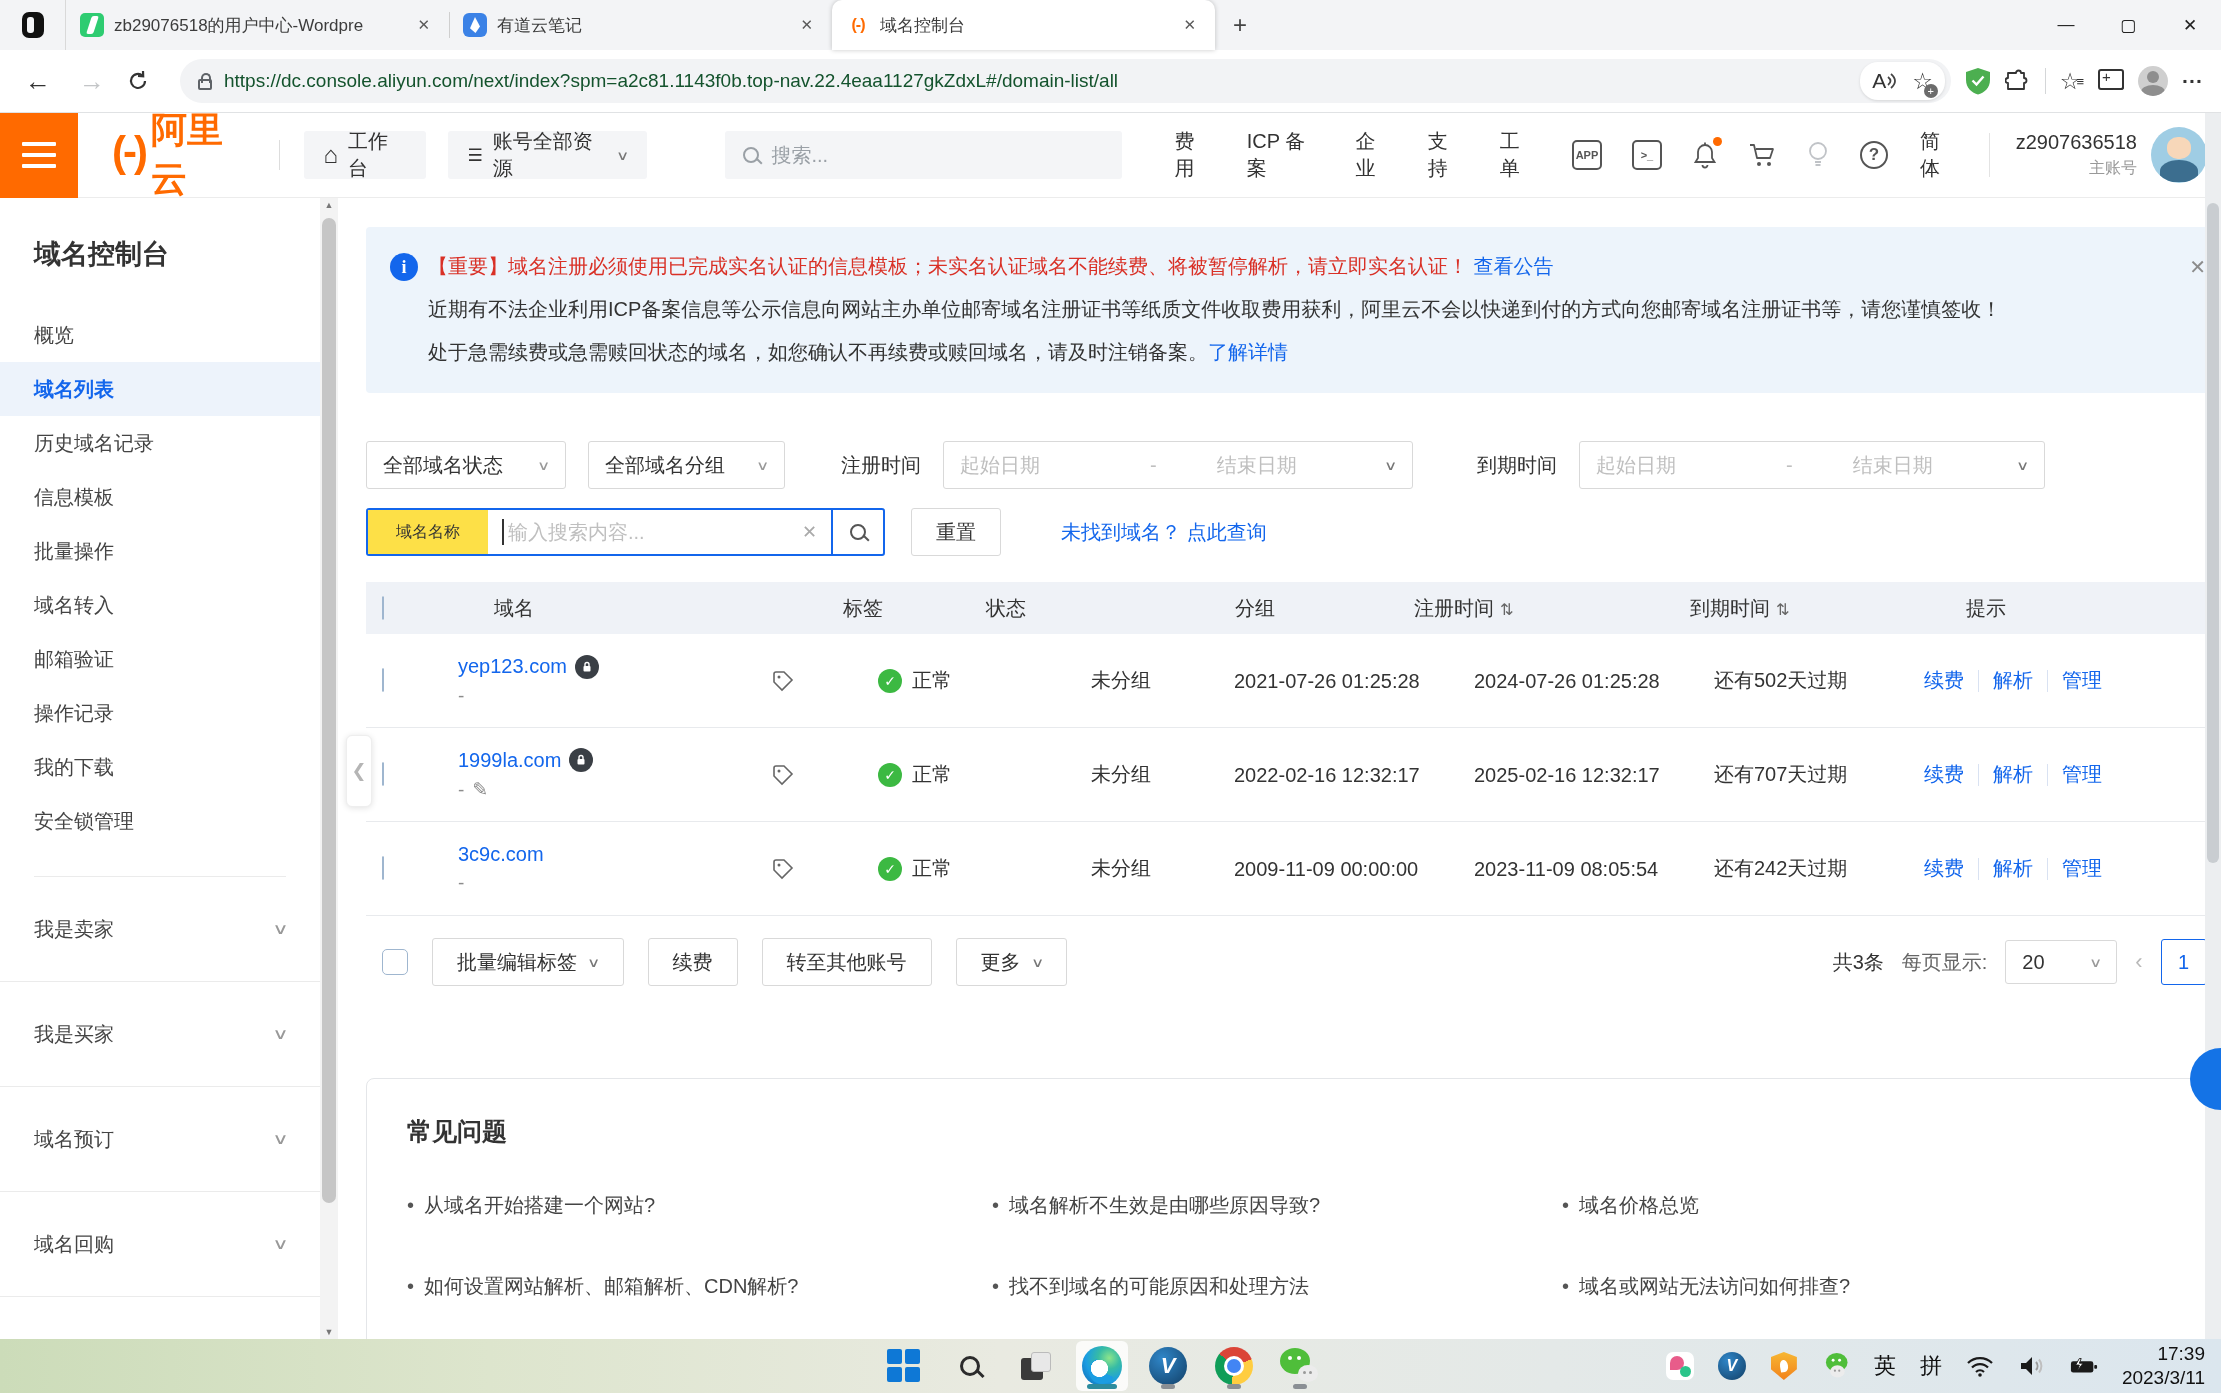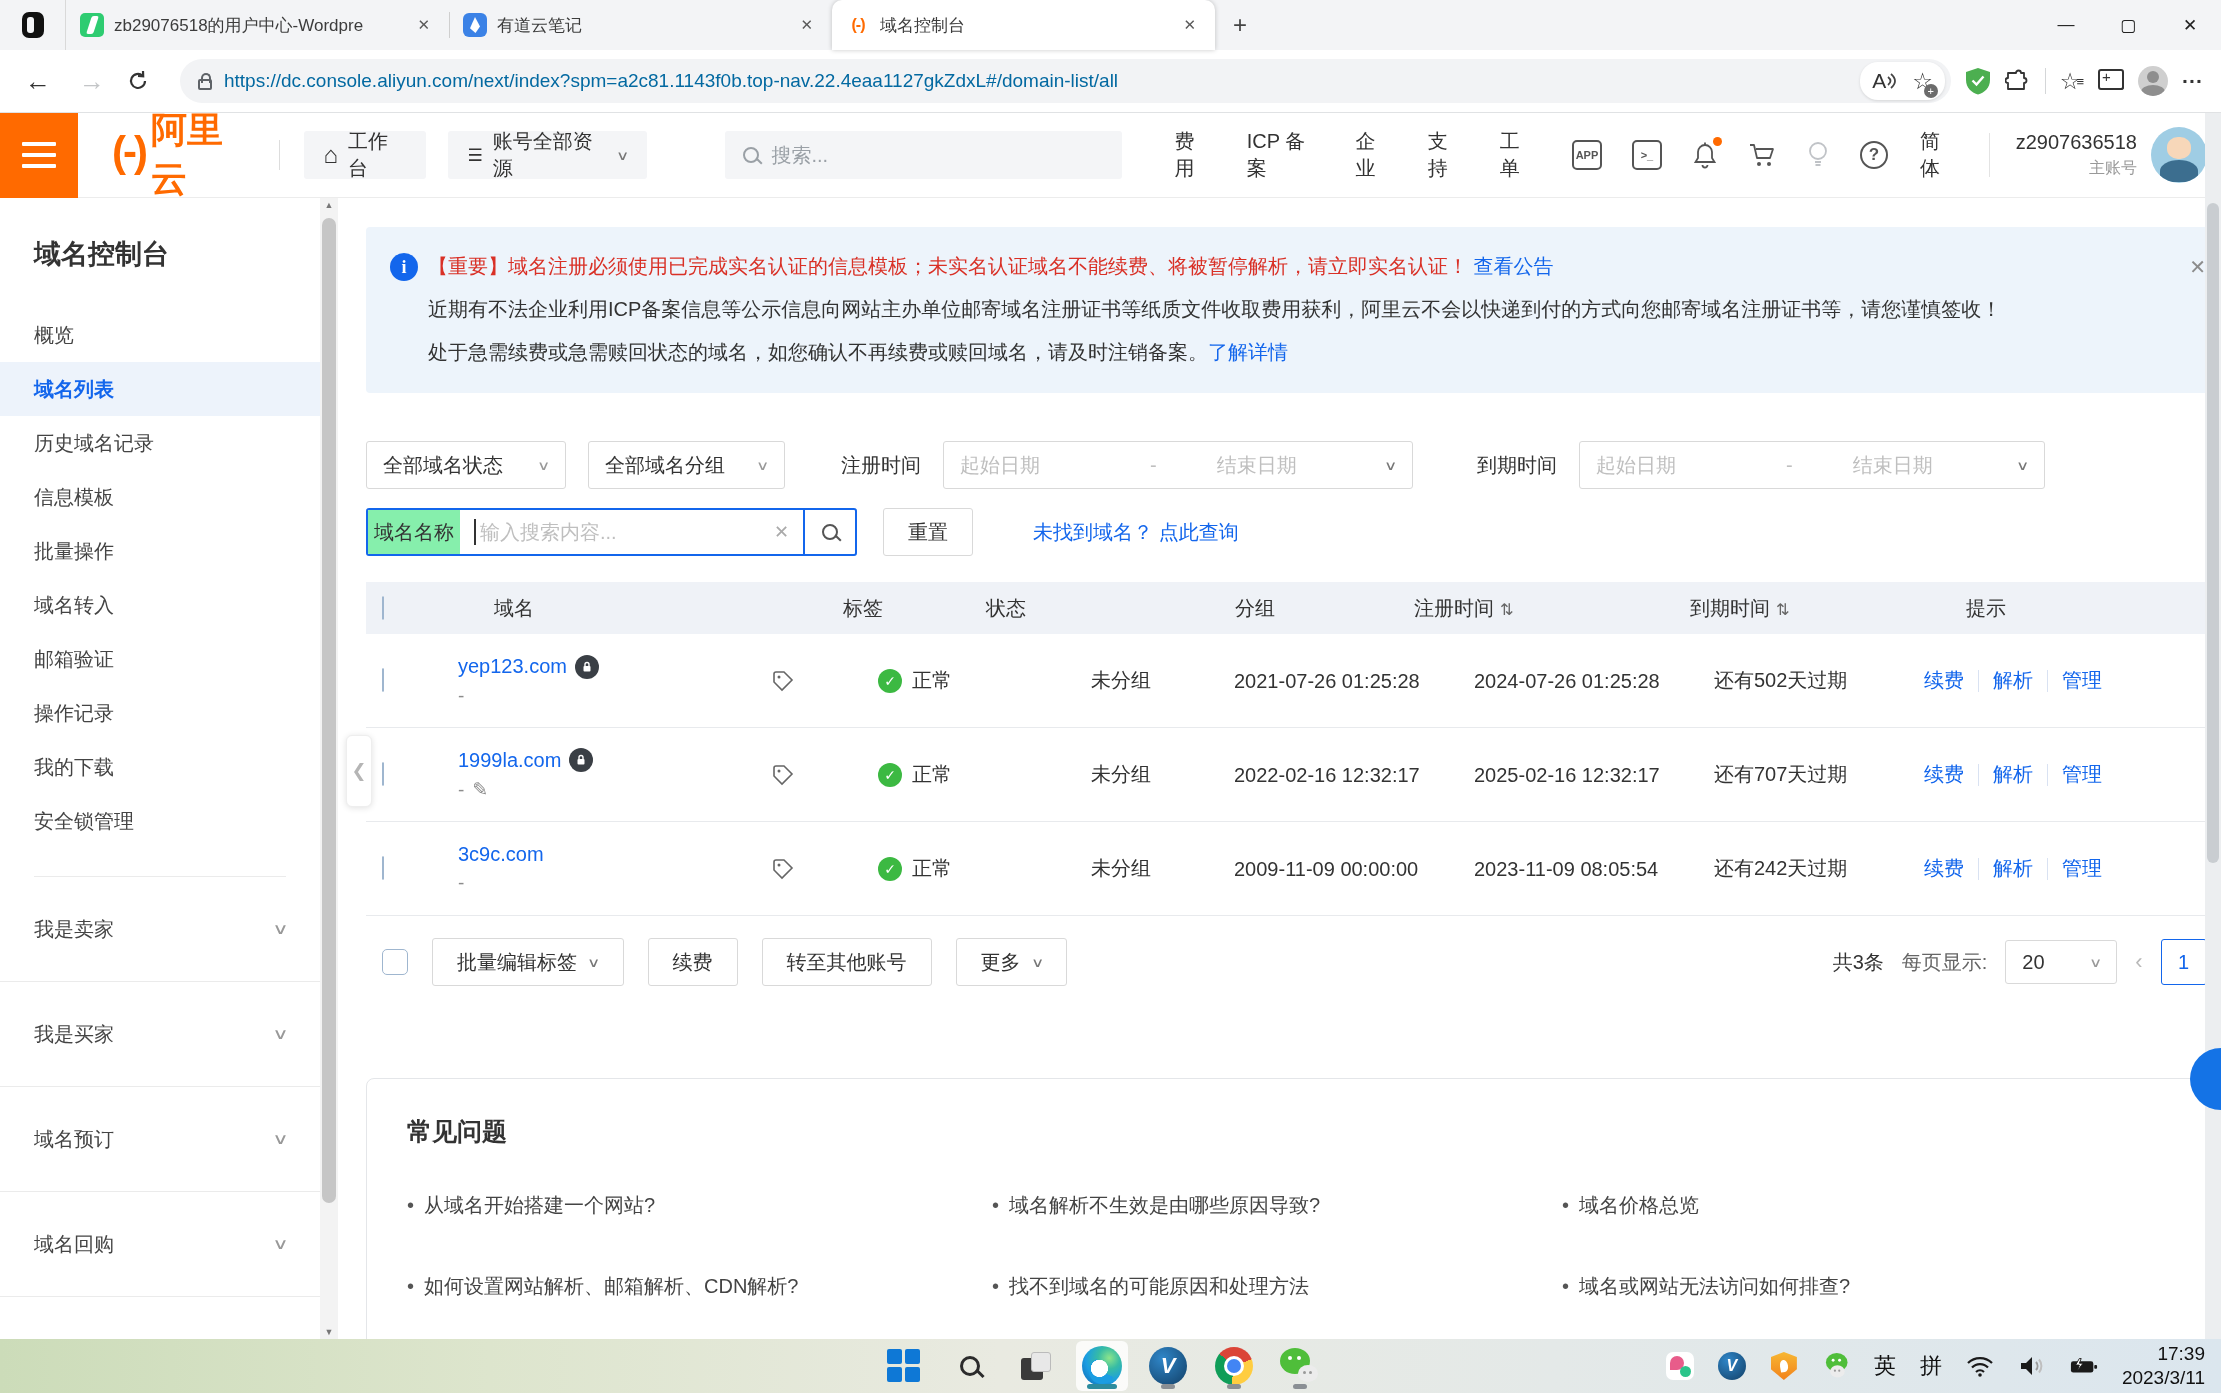--- a/index.html
+++ b/index.html
@@ -27,21 +27,21 @@
   .win-controls { margin-left:auto; display:flex; }
   .win-controls span { width:62px; display:flex; align-items:center; justify-content:center; font-size:17px; color:#222; }
 
   
   .toolbar { height:63px; background:#fff; border-bottom:1px solid #e0e2e4; display:flex; align-items:center; padding:0 18px; gap:14px; }
   .nav-ico { font-size:26px; color:#333; width:40px; text-align:center; }
   .nav-ico.disabled { color:#c3c5c7; }
   .addr { flex:1; height:44px; background:#f2f3f5; border-radius:22px; display:flex; align-items:center; padding:0 6px 0 18px; gap:12px; }
   .lock { width:14px; height:11px; border:2px solid #5f6368; border-radius:2px; position:relative; margin-top:7px; flex:none; }
   .lock::before { content:''; position:absolute; top:-8px; left:1px; width:6px; height:8px; border:2px solid #5f6368; border-bottom:none; border-radius:5px 5px 0 0; }
-  .url { flex:1; font-size:19px; color:#0369a1; white-space:nowrap; overflow:hidden; }
+  .url { flex:1; font-size:19px; color:#14532d; white-space:nowrap; overflow:hidden; }
   .addr-right { background:#fff; border-radius:18px; height:38px; display:flex; align-items:center; padding:0 12px; gap:16px; box-shadow:0 1px 3px rgba(0,0,0,.12); }
   .tb-ico { display:flex; align-items:center; justify-content:center; color:#333; font-size:21px; position:relative; }
   .star { font-size:23px; }
   .star-add::after { content:'+'; position:absolute; right:-5px; bottom:-3px; width:14px; height:14px; background:#6b6b6b; color:#fff; border-radius:50%; font-size:11px; line-height:14px; text-align:center; }
   .divid { width:1px; height:26px; background:#d4d6d8; }
   .avatar-sm { width:30px; height:30px; border-radius:50%; background:#cfcfcf; position:relative; overflow:hidden; }
   .avatar-sm::before { content:''; position:absolute; left:9px; top:5px; width:12px; height:12px; border-radius:50%; background:#8e8e8e; }
   .avatar-sm::after { content:''; position:absolute; left:3px; top:19px; width:24px; height:14px; border-radius:50% 50% 0 0; background:#8e8e8e; }
   .collections { width:22px; height:17px; border:2px solid #333; border-radius:3px; position:relative; margin-left:4px; }
   .collections::before { content:''; position:absolute; left:-6px; top:-6px; width:22px; height:17px; border:2px solid #333; border-radius:3px; background:#fff; }
@@ -106,21 +106,21 @@
   
   .filter-row { margin-top:48px; display:flex; align-items:center; }
   .sel { height:48px; border:1px solid #d9d9d9; border-radius:3px; display:flex; align-items:center; justify-content:space-between; padding:0 16px; font-size:20px; color:#333; background:#fff; }
   .sel .chev { color:#999; }
   .flabel { font-size:20px; color:#333; }
   .daterange { height:48px; border:1px solid #d9d9d9; border-radius:3px; display:flex; align-items:center; padding:0 16px; font-size:20px; color:#bfbfbf; background:#fff; }
 
   
   .search-row { margin-top:19px; display:flex; align-items:center; }
   .search-combo { display:flex; align-items:stretch; height:48px; border:2px solid #1366EC; border-radius:3px; overflow:hidden; background:#fff; }
-  .sc-label { background:#86efac; display:flex; align-items:center; padding:0 6px; font-size:20px; color:#333; }
+  .sc-label { background:#fde047; display:flex; align-items:center; padding:0 28px; font-size:16px; color:#333; }
   .sc-input { width:300px; display:flex; align-items:center; padding-left:14px; font-size:20px; color:#bfbfbf; position:relative; }
   .caret { width:2px; height:26px; background:#333; margin-right:4px; }
   .sc-clear { display:flex; align-items:center; padding:0 14px; color:#aaa; font-size:18px; }
   .sc-go { width:52px; border-left:2px solid #1366EC; display:flex; align-items:center; justify-content:center; color:#444; }
   .sc-go .mag, .sc-go .mag::after { border-color:#555; background:transparent; }
   .sc-go .mag::after { background:#555; }
   .btn { height:48px; border:1px solid #d9d9d9; border-radius:3px; background:#fff; display:flex; align-items:center; justify-content:center; font-size:20px; color:#333; padding:0 24px; }
   .nf-link { font-size:20px; margin-left:60px; }
 
   

